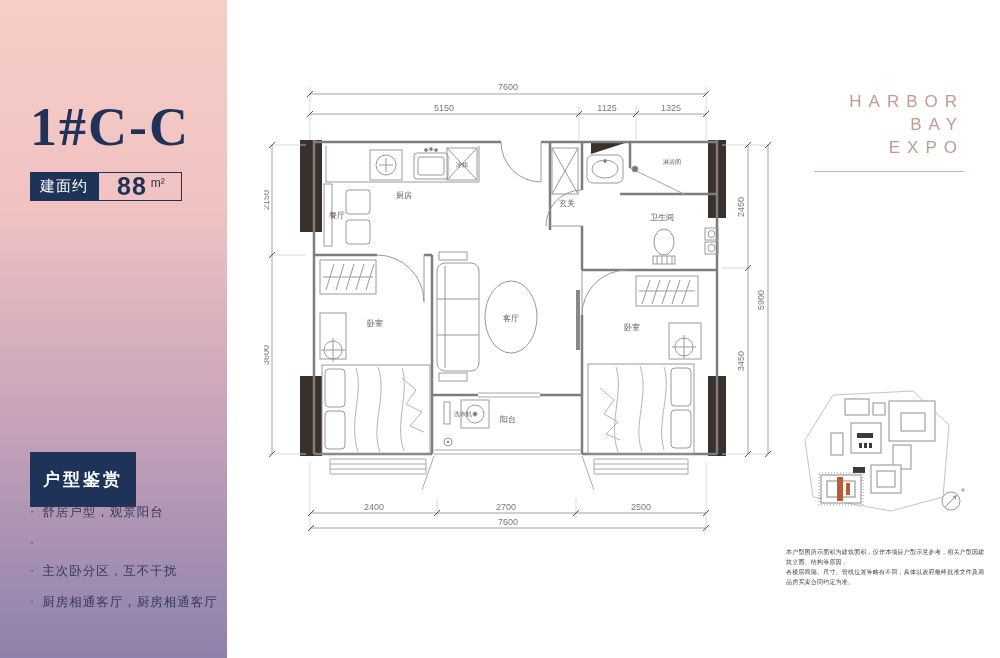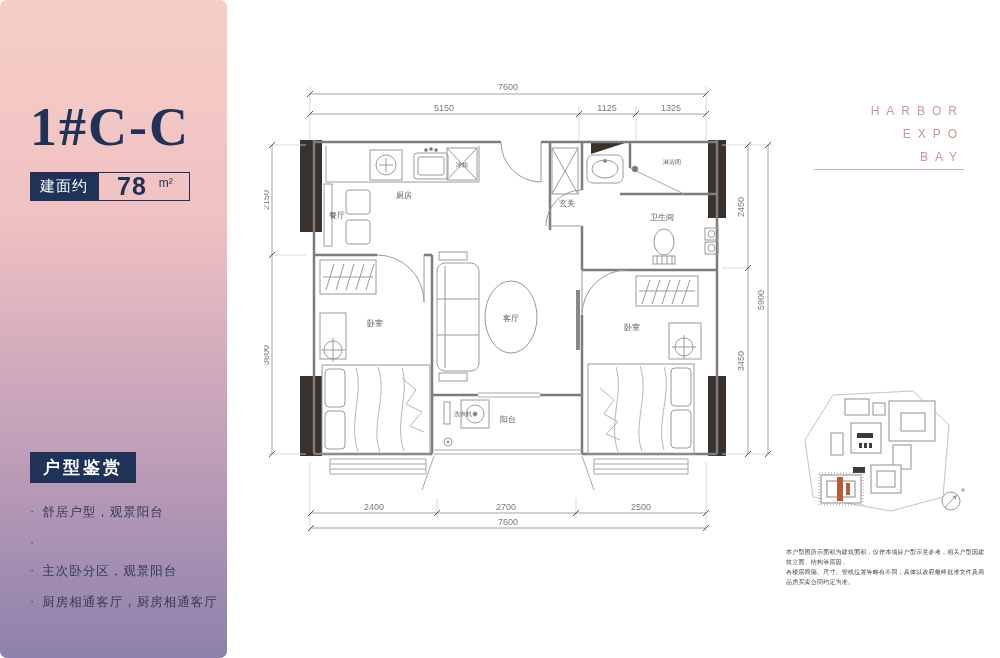--- a/index.html
+++ b/index.html
@@ -2,40 +2,40 @@
 <html><head>
 <meta charset="utf-8">
 <style>
   * { margin:0; padding:0; box-sizing:border-box; }
   html,body { width:1000px; height:658px; background:#ffffff; overflow:hidden;
     font-family:"Liberation Sans","DejaVu Sans",sans-serif; }
   .page { position:relative; width:1000px; height:658px; background:#fff; }
 
   
   .sidebar { position:absolute; left:0; top:0; width:227px; height:658px;
-    background:linear-gradient(180deg,#f6cdc7 0%,#f0c2c2 32%,#c5a2ba 65%,#8d81ab 100%);border-radius:7px; }
+    background:linear-gradient(180deg,#f6cdc7 0%,#f0c2c2 32%,#c5a2ba 65%,#8d81ab 100%); }
   .plan-title { position:absolute; left:30px; top:96px; font-family:"Liberation Serif","DejaVu Serif",serif;
     font-weight:bold; font-size:54px; letter-spacing:2px; color:#1f3258; }
   .area-badge { position:absolute; left:30px; top:172px; display:flex; align-items:stretch; height:29px; }
   .area-label { background:#1f3258; color:#fff; font-size:15px; letter-spacing:1px;
     display:flex; align-items:center; padding:0 10px; }
   .area-value-box { border:1px solid #1f3258; color:#1f3258; display:flex; align-items:center;
     padding:0 16px 0 18px; }
   .area-value { font-size:25px; font-weight:bold; letter-spacing:1px; }
-  .area-unit { font-size:12px; margin-left:12px; margin-top:-8px; }
+  .area-unit { font-size:12px; margin-left:4px; margin-top:-8px; }
   .section-badge { position:absolute; left:30px; top:452px; background:#1f3258; color:#fff;
-    font-size:17px; font-weight:bold; letter-spacing:3px; padding:4px 13px; }
+    font-size:17px; font-weight:bold; letter-spacing:3px; padding:16px 13px; }
   .features { position:absolute; left:30px; top:504px; list-style:none; }
   .features li { display:flex; font-size:12.5px; color:#333a55; letter-spacing:1px; margin-bottom:14px; }
   .features .bullet { margin-right:7px; }
 
   
-  .brand { position:absolute; right:36px; top:100px; text-align:right; color:#c49a91;
-    font-size:12px; letter-spacing:7px; line-height:23px;
-    border-bottom:1px solid #cdb2a8; min-width:150px; }
+  .brand { position:absolute; right:36px; top:90px; text-align:right; color:#c49a91;
+    font-size:17px; letter-spacing:7px; line-height:23px;
+    border-bottom:1px solid #cdb2a8; padding-bottom:12px; min-width:150px; }
 
   
   .plan-wrap { position:absolute; left:264px; top:70px; width:520px; height:480px; }
   svg text { font-family:"Liberation Sans","DejaVu Sans",sans-serif; }
   .room-label { font-size:8px; fill:#555; text-anchor:middle; }
   .room-label-sm { font-size:6px; fill:#555; text-anchor:middle; }
   .dim-label { font-size:9px; fill:#7a7a7a; text-anchor:middle; }
 
   
   .siteplan-wrap { position:absolute; left:795px; top:385px; width:180px; height:148px; }
@@ -47,48 +47,48 @@
 </head>
 <body>
 
 <div class="page">
 
   <div class="sidebar">
     <div class="plan-title">1#C-C</div>
     <div class="area-badge">
       <div class="area-label">建面约</div>
       <div class="area-value-box">
-        <span class="area-value">78</span>
+        <span class="area-value">88</span>
         <span class="area-unit">m²</span>
       </div>
     </div>
     <div class="section-badge">户型鉴赏</div>
     <ul class="features">
       <li>
           <span class="bullet">·</span>
           <span>舒居户型，观景阳台</span>
         </li>
       <li>
           <span class="bullet">·</span>
         </li>
       <li>
           <span class="bullet">·</span>
-          <span>主次卧分区，观景阳台</span>
+          <span>主次卧分区，互不干扰</span>
         </li>
       <li>
           <span class="bullet">·</span>
           <span>厨房相通客厅，厨房相通客厅</span>
         </li>
     </ul>
   </div>
 
   <div class="brand">
     <div>HARBOR</div>
+    <div>BAY</div>
     <div>EXPO</div>
-    <div>BAY</div>
   </div>
 
   <div class="plan-wrap">
   <svg width="520" height="480" viewBox="0 0 520 480">
 
     <g fill="#39312b" stroke="none">
       <rect x="36" y="70" width="22" height="92"></rect>
       <rect x="36" y="306" width="22" height="80"></rect>
       <rect x="444" y="70" width="18" height="78"></rect>
       <rect x="444" y="306" width="18" height="80"></rect>

